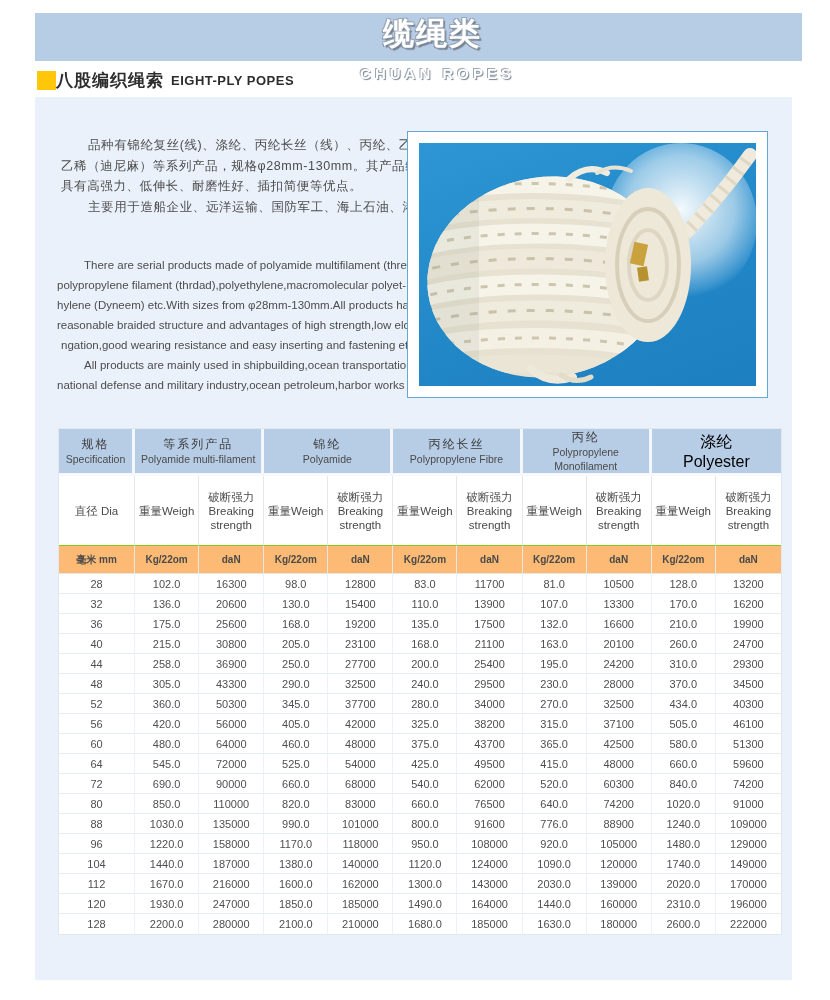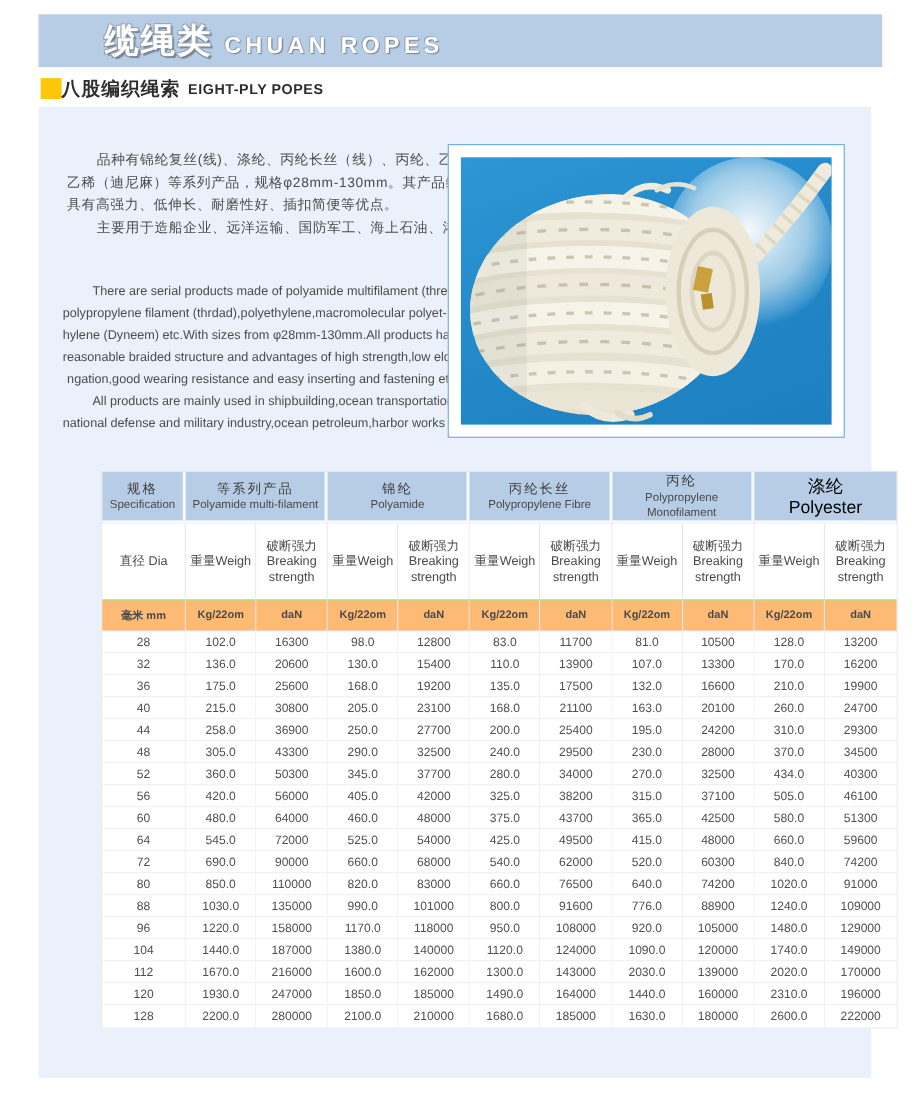--- a/index.html
+++ b/index.html
@@ -4,28 +4,28 @@
 <style>
   html,body{margin:0;padding:0;}
   body{
     width:830px;height:1000px;position:relative;background:#ffffff;
     font-family:"Liberation Sans","DejaVu Sans",sans-serif;
     -webkit-font-smoothing:antialiased;
   }
   
   .band{
     position:absolute;left:35px;top:13px;width:767px;height:48px;
-    background:#b7cde6;display:flex;align-items:center;padding-left:60px;box-sizing:border-box;
+    background:#b7cde6;display:flex;align-items:center;padding-left:28px;box-sizing:border-box;flex-direction:column;
   }
   .title-zh{
     font-size:31px;font-weight:bold;color:#ffffff;letter-spacing:2px;
     text-shadow:-1px -1px 0 #9aa7b5,1px -1px 0 #9aa7b5,-1px 1px 0 #8795a5,2px 2px 1px #76828f;
   }
   .title-en{
-    margin-left:10px;margin-top:10px;font-size:21px;font-weight:bold;color:#ffffff;letter-spacing:4px;
+    margin-left:10px;margin-top:10px;font-size:15px;font-weight:bold;color:#ffffff;letter-spacing:4px;
     text-shadow:-1px -1px 0 #9aa7b5,1px 1px 1px #76828f;
   }
   
   .section-head{position:absolute;left:37px;top:68px;height:24px;display:flex;align-items:center;}
   .bullet{width:19px;height:19px;background:#ffc60a;display:inline-block;}
   .sec-zh{font-size:17px;font-weight:bold;color:#2d2d2d;letter-spacing:1px;}
   .sec-en{margin-left:7px;font-size:13px;font-weight:bold;color:#2d2d2d;letter-spacing:.5px;}
   
   .panel{position:absolute;left:35px;top:97px;width:757px;height:883px;background:#eaf1fa;}
   
@@ -44,21 +44,21 @@
     background:linear-gradient(160deg,#2e96d4 0%,#2288c8 55%,#1d7fbf 100%);
   }
   .flare{
     position:absolute;left:186px;top:0px;width:152px;height:158px;border-radius:50%;
     background:radial-gradient(circle at 50% 42%,rgba(255,255,255,.95) 0%,rgba(255,255,255,.55) 45%,rgba(190,225,250,.18) 68%,rgba(255,255,255,0) 74%);
   }
   .photo svg{position:absolute;left:0;top:0;}
   
   .table-wrap{
     position:absolute;left:23px;top:331px;width:722px;background:#ffffff;
-    border:1px solid #dfe7f0;box-sizing:content-box;margin-left:34px;
+    border:1px solid #dfe7f0;box-sizing:content-box;
   }
   table{border-collapse:separate;border-spacing:0;table-layout:fixed;width:722px;}
   th,td{box-sizing:border-box;font-weight:normal;padding:0;text-align:center;vertical-align:middle;}
   .g-th{background:#b7cde6;height:46px;border-right:3px solid #f3f7fc;border-bottom:3px solid #f6f9fd;}
   .g-th.last{border-right:none;}
   .g-zh{font-size:12px;color:#3c3c3c;letter-spacing:2px;line-height:16px;}
   .g-en{font-size:10.5px;color:#4a4a4a;line-height:14px;}
   .s-th{height:70px;font-size:11.5px;color:#4a4a4a;background:#fff;border-right:1px solid #e7e7e7;border-bottom:1px solid #84cc16;line-height:14px;}
   .u-th{height:28px;font-size:10px;color:#4a4a4a;background:#fdba74;border-right:1px solid #e7e7e7;border-bottom:1px solid #e7e7e7;font-weight:bold;}
   td{height:20px;font-size:11px;color:#4f4f4f;background:#fff;border-right:1px solid #eef1f5;border-bottom:1px solid #e7ecf2;}

